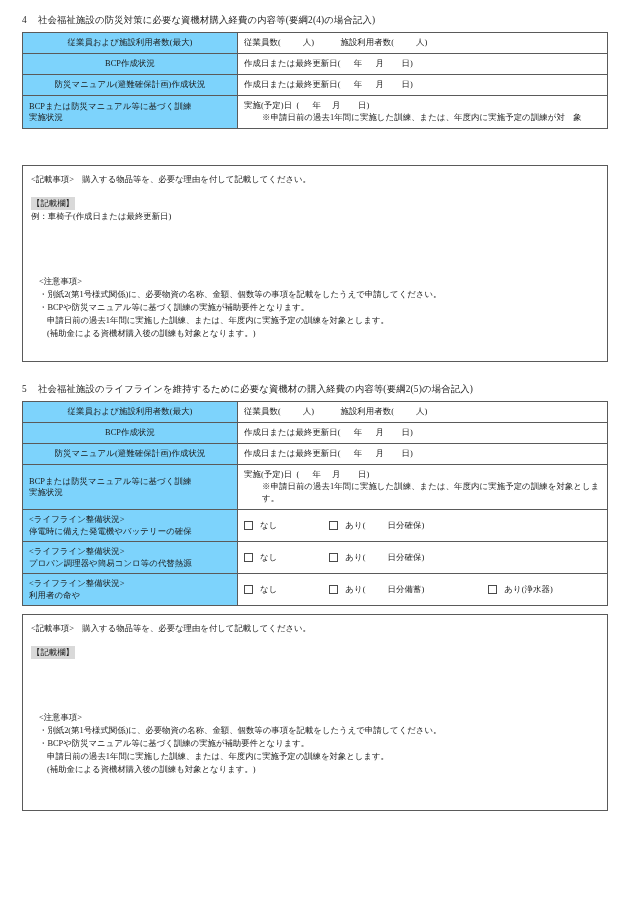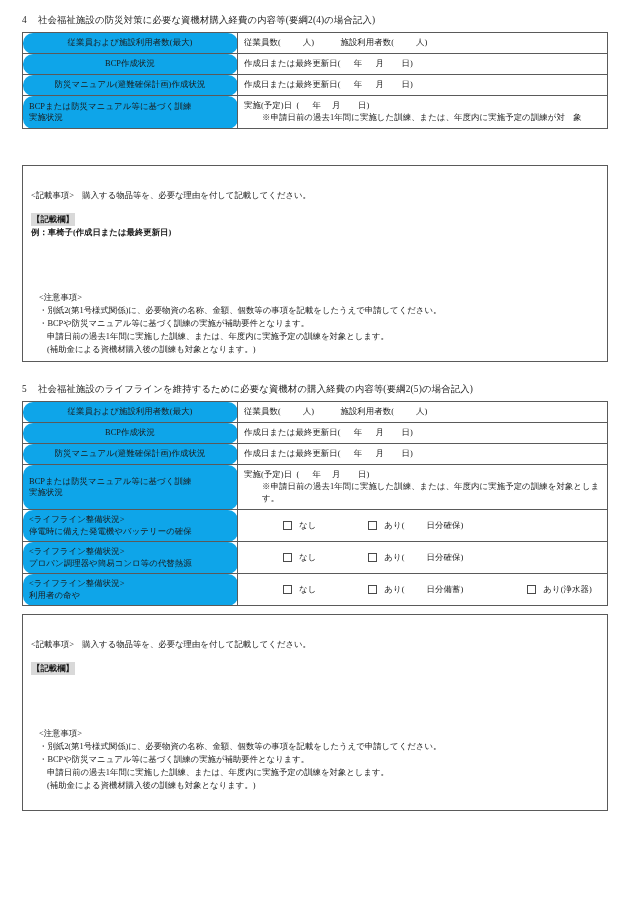--- a/index.html
+++ b/index.html
@@ -47,24 +47,23 @@
   table.form td {
     border: 1px solid #5a5a5a;
     font-size: 8.4px;
     line-height: 12px;
     padding: 4px 6px;
     vertical-align: middle;
     letter-spacing: 0.1px;
   }
   td.lbl {
     width: 202px;
-    background: #0ea5e9;
+    background: #7dd3fc;
     text-align: center;
     white-space: nowrap;
-    border-radius: 10px;
   }
   td.lbl.left {
     text-align: left;
     white-space: normal;
     line-height: 11.5px;
   }
   td.val {
     background: #ffffff;
     text-align: left;
     white-space: pre;
@@ -72,21 +71,20 @@
   td.val.wrap {
     white-space: normal;
   }
   .sub {
     display: block;
     padding-left: 18px;
   }
   .cbrow {
     display: flex;
     white-space: nowrap;
-    margin-left: 39px;
   }
   .cbopt {
     display: inline-flex;
     align-items: center;
   }
   .cbbox {
     display: inline-block;
     width: 7px;
     height: 7px;
     border: 1px solid #4a4a4a;
@@ -101,28 +99,28 @@
     position: absolute;
     left: 22px;
     width: 586px;
     box-sizing: border-box;
     border: 1px solid #5a5a5a;
     background: #fff;
     padding: 7px 8px 6px 8px;
     font-size: 8.4px;
     line-height: 13px;
   }
-  .memo-lead { margin: 16px 0 11px 0; white-space: pre; }
+  .memo-lead { margin: 0 0 11px 0; white-space: pre; }
   .memo-tag {
     display: inline-block;
     background: #d9d9d9;
     padding: 0 1px;
     margin: 0;
   }
-  .memo-example { margin: 0; white-space: pre; font-weight: bold; }
+  .memo-example { margin: 0; white-space: pre; }
   .memo-blank { height: 44px; }
   .memo-notes { margin: 8px; }
   .memo-notes .nl { display: block; white-space: pre; }
   .indent { padding-left: 8px; }
 </style>
 </head>
 <body>
 
 <div class="page">
 

